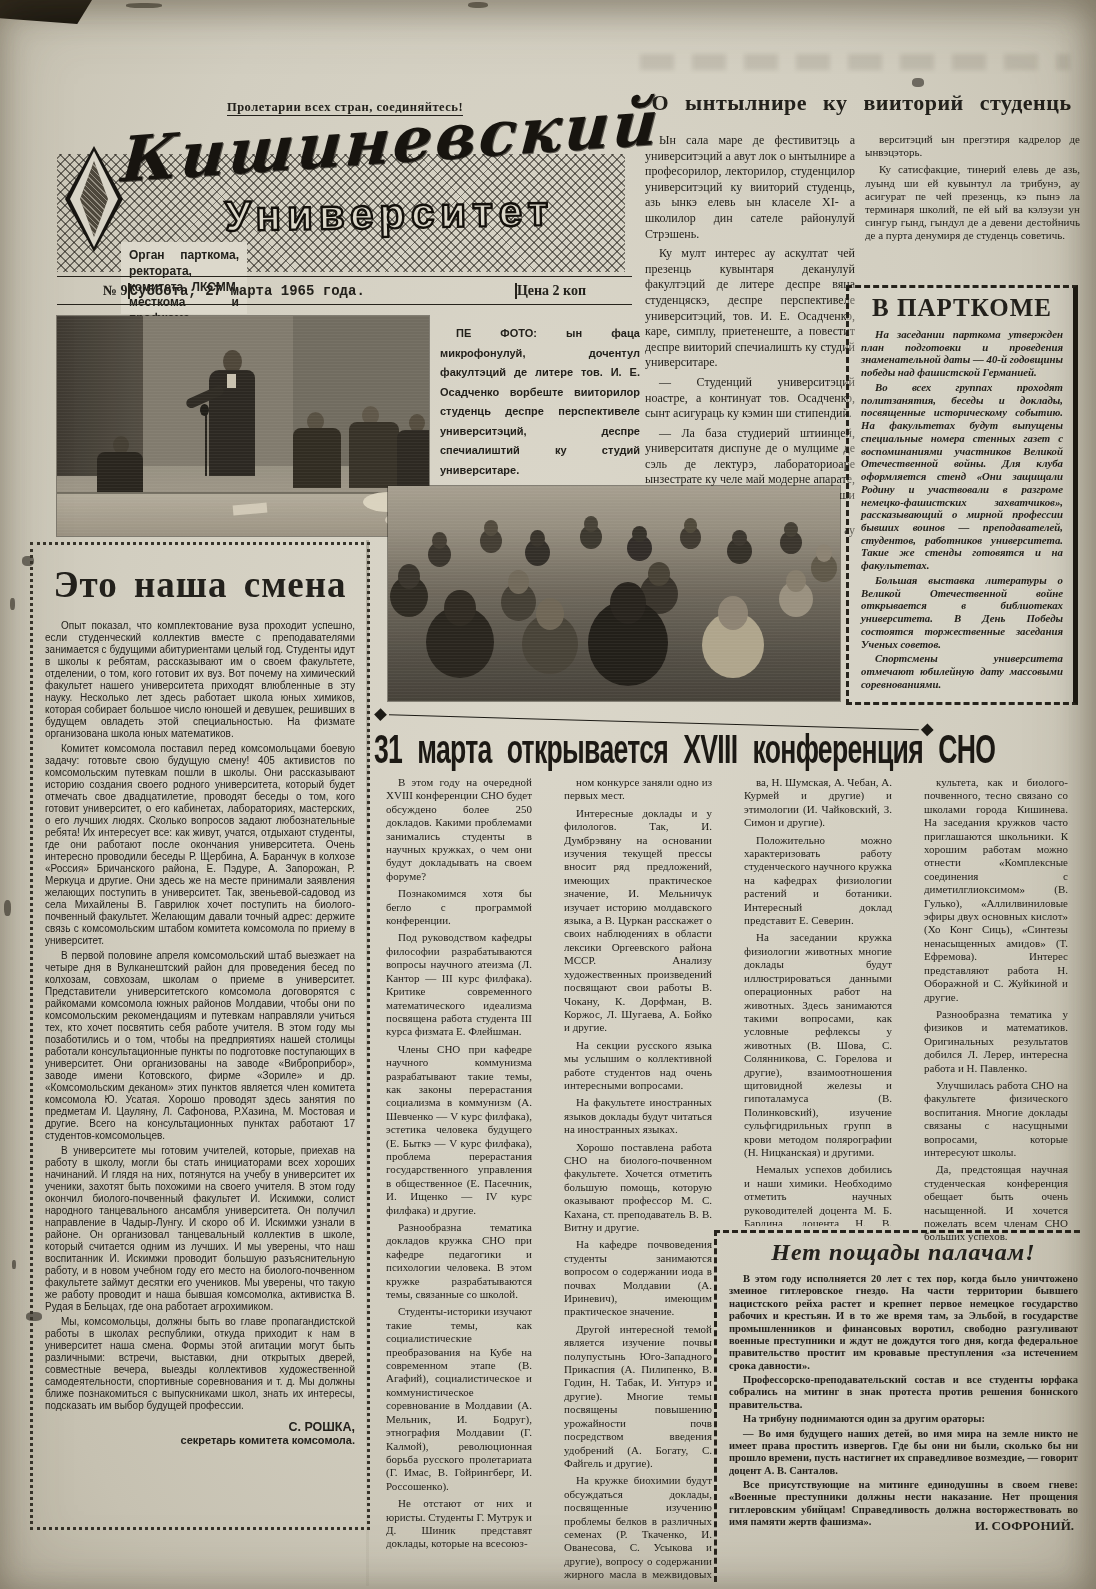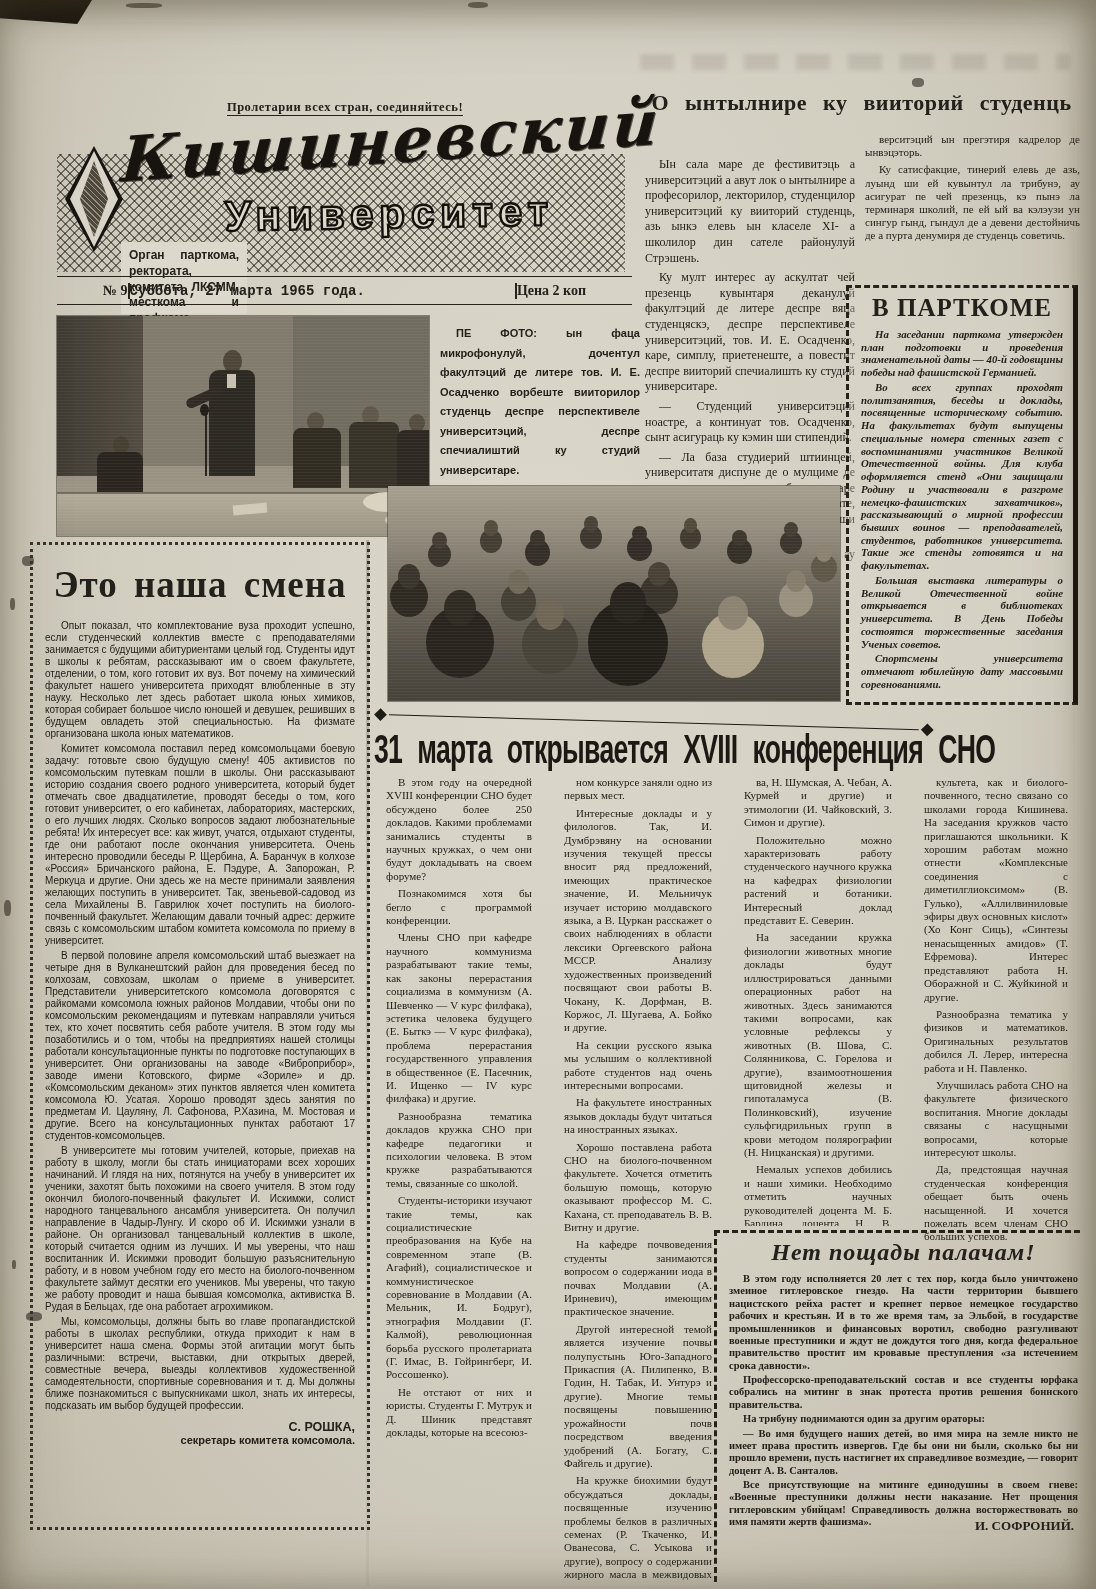--- a/index.html
+++ b/index.html
@@ -43,21 +43,21 @@
   .dateline .price{margin-right:46px;}
 
   
   p{margin:0 0 3px;text-indent:14px;text-align:justify;}
   .serifcol p{margin:0 0 4px;}
 
   
   .meet-title{position:absolute;left:643px;top:90px;width:437px;text-align:center;
     font-weight:bold;font-size:22px;word-spacing:10px;letter-spacing:.5px;white-space:nowrap;}
   .meet-c1{position:absolute;left:645px;top:133px;width:210px;height:570px;overflow:hidden;
-    font-size:12px;line-height:1.3;margin-top:24px;}
+    font-size:12px;line-height:1.3;}
   .meet-c2{position:absolute;left:865px;top:133px;width:215px;height:148px;overflow:hidden;
     font-size:11px;line-height:1.2;}
 
   
   .partkom{position:absolute;left:846px;top:285px;width:232px;height:420px;box-sizing:border-box;
     border:3px dashed #26231c;border-right:5px solid #17140f;padding:4px 10px 4px 12px;overflow:hidden;background:rgba(222,218,205,.35);}
   .partkom h2{margin:2px 0 6px;text-align:center;font-size:25px;letter-spacing:1px;}
   .partkom p{font-style:italic;font-weight:bold;font-size:10.8px;line-height:1.18;margin:0 0 2px;}
 
   
@@ -224,20 +224,21 @@
     <div class="dmd"></div>
   </div>
 
   <div class="conf-head">
     <span>31 марта открывается XVIII конференция СНО</span>
   </div>
 
   <div class="ccol c1">
     <p>В этом году на очередной XVIII конференции СНО будет обсуждено более 250 докладов. Какими проблемами занимались студенты в научных кружках, о чем они будут докладывать на своем форуме?</p>
     <p>Познакомимся хотя бы бегло с программой конференции.</p>
+    <p>Под руководством кафедры философии разрабатываются вопросы научного атеизма (Л. Кантор — III курс филфака). Критике современного математического идеализма посвящена работа студента III курса физмата Е. Флейшман.</p>
     <p>Члены СНО при кафедре научного коммунизма разрабатывают такие темы, как законы перерастания социализма в коммунизм (А. Шевченко — V курс филфака), эстетика человека будущего (Е. Быткэ — V курс филфака), проблема перерастания государственного управления в общественное (Е. Пасечник, И. Ищенко — IV курс филфака) и другие.</p>
     <p>Разнообразна тематика докладов кружка СНО при кафедре педагогики и психологии человека. В этом кружке разрабатываются темы, связанные со школой.</p>
     <p>Студенты-историки изучают такие темы, как социалистические преобразования на Кубе на современном этапе (В. Агафий), социалистическое и коммунистическое соревнование в Молдавии (А. Мельник, И. Бодруг), этнография Молдавии (Г. Калмой), революционная борьба русского пролетариата (Г. Имас, В. Гойрингберг, И. Россошенко).</p>
     <p>Не отстают от них и юристы. Студенты Г. Мутрук и Д. Шиник представят доклады, которые на всесоюз-</p>
   </div>
   <div class="ccol c2">
     <p>ном конкурсе заняли одно из первых мест.</p>
     <p>Интересные доклады и у филологов. Так, И. Думбрэвяну на основании изучения текущей прессы вносит ряд предложений, имеющих практическое значение, И. Мельничук изучает историю молдавского языка, а В. Цуркан расскажет о своих наблюдениях в области лексики Оргеевского района МССР. Анализу художественных произведений посвящают свои работы В. Чокану, К. Дорфман, В. Коржос, Л. Шугаева, А. Бойко и другие.</p>
     <p>На секции русского языка мы услышим о коллективной работе студентов над очень интересными вопросами.</p>
     <p>На факультете иностранных языков доклады будут читаться на иностранных языках.</p>

